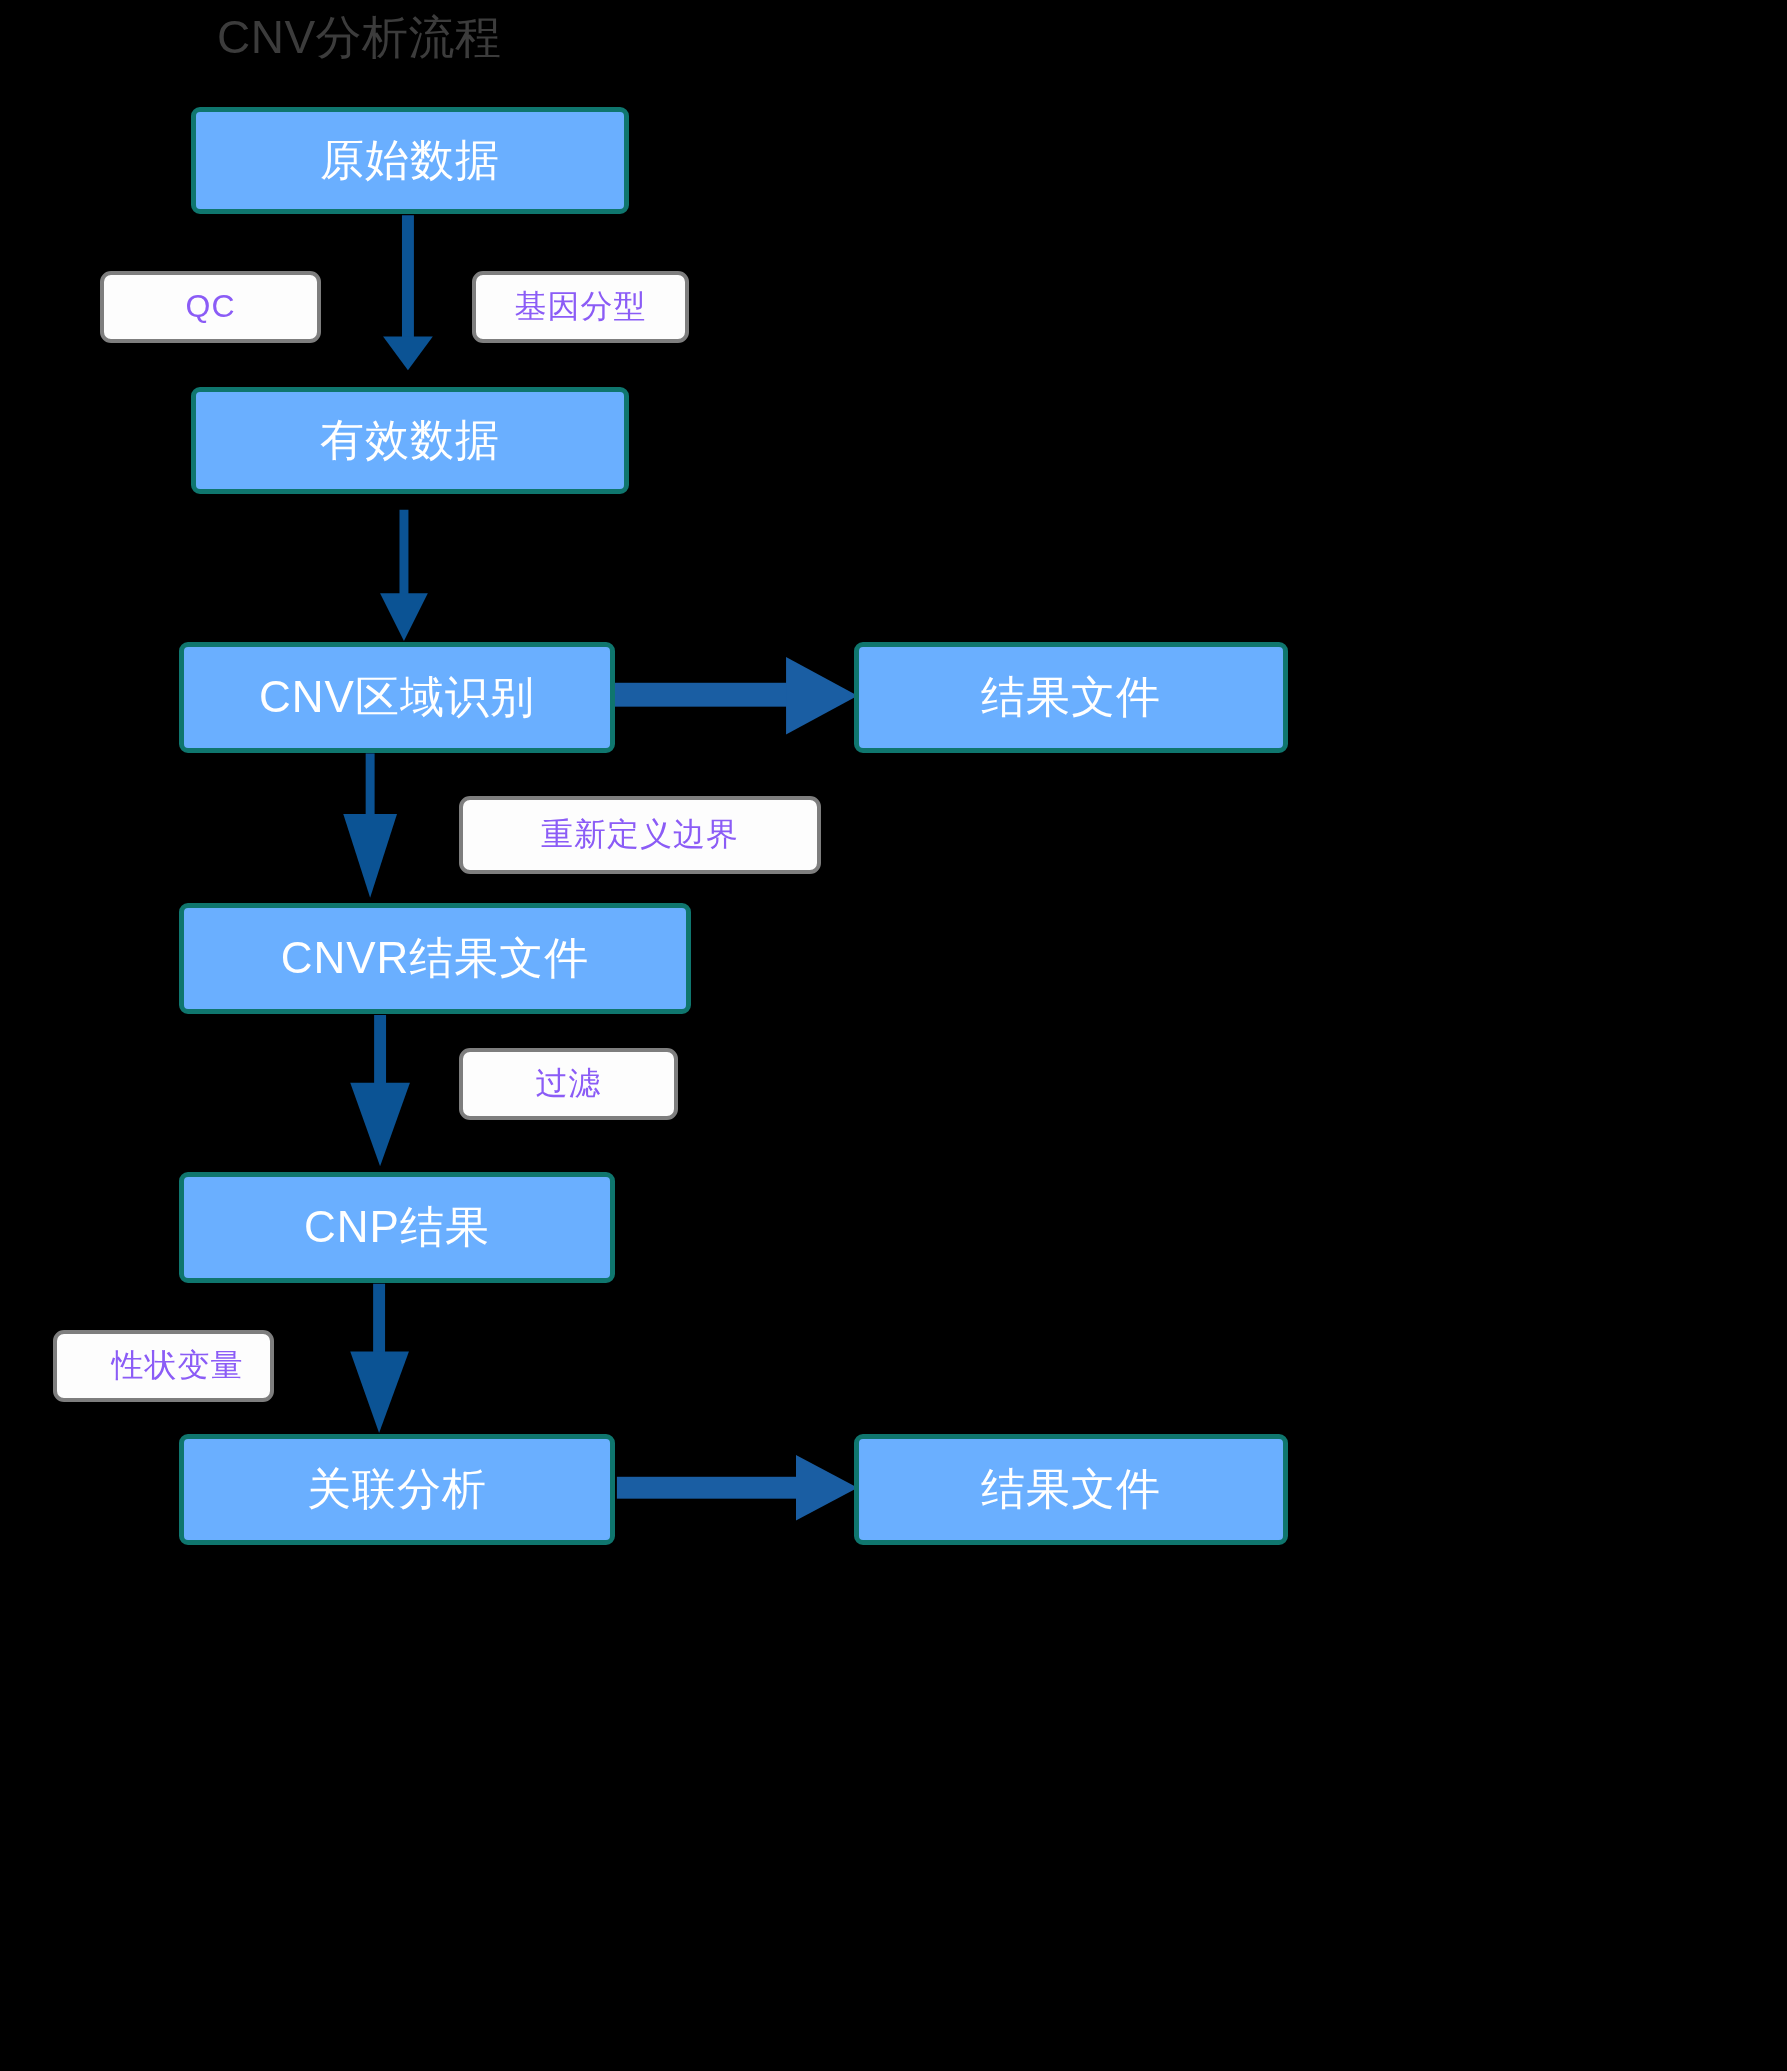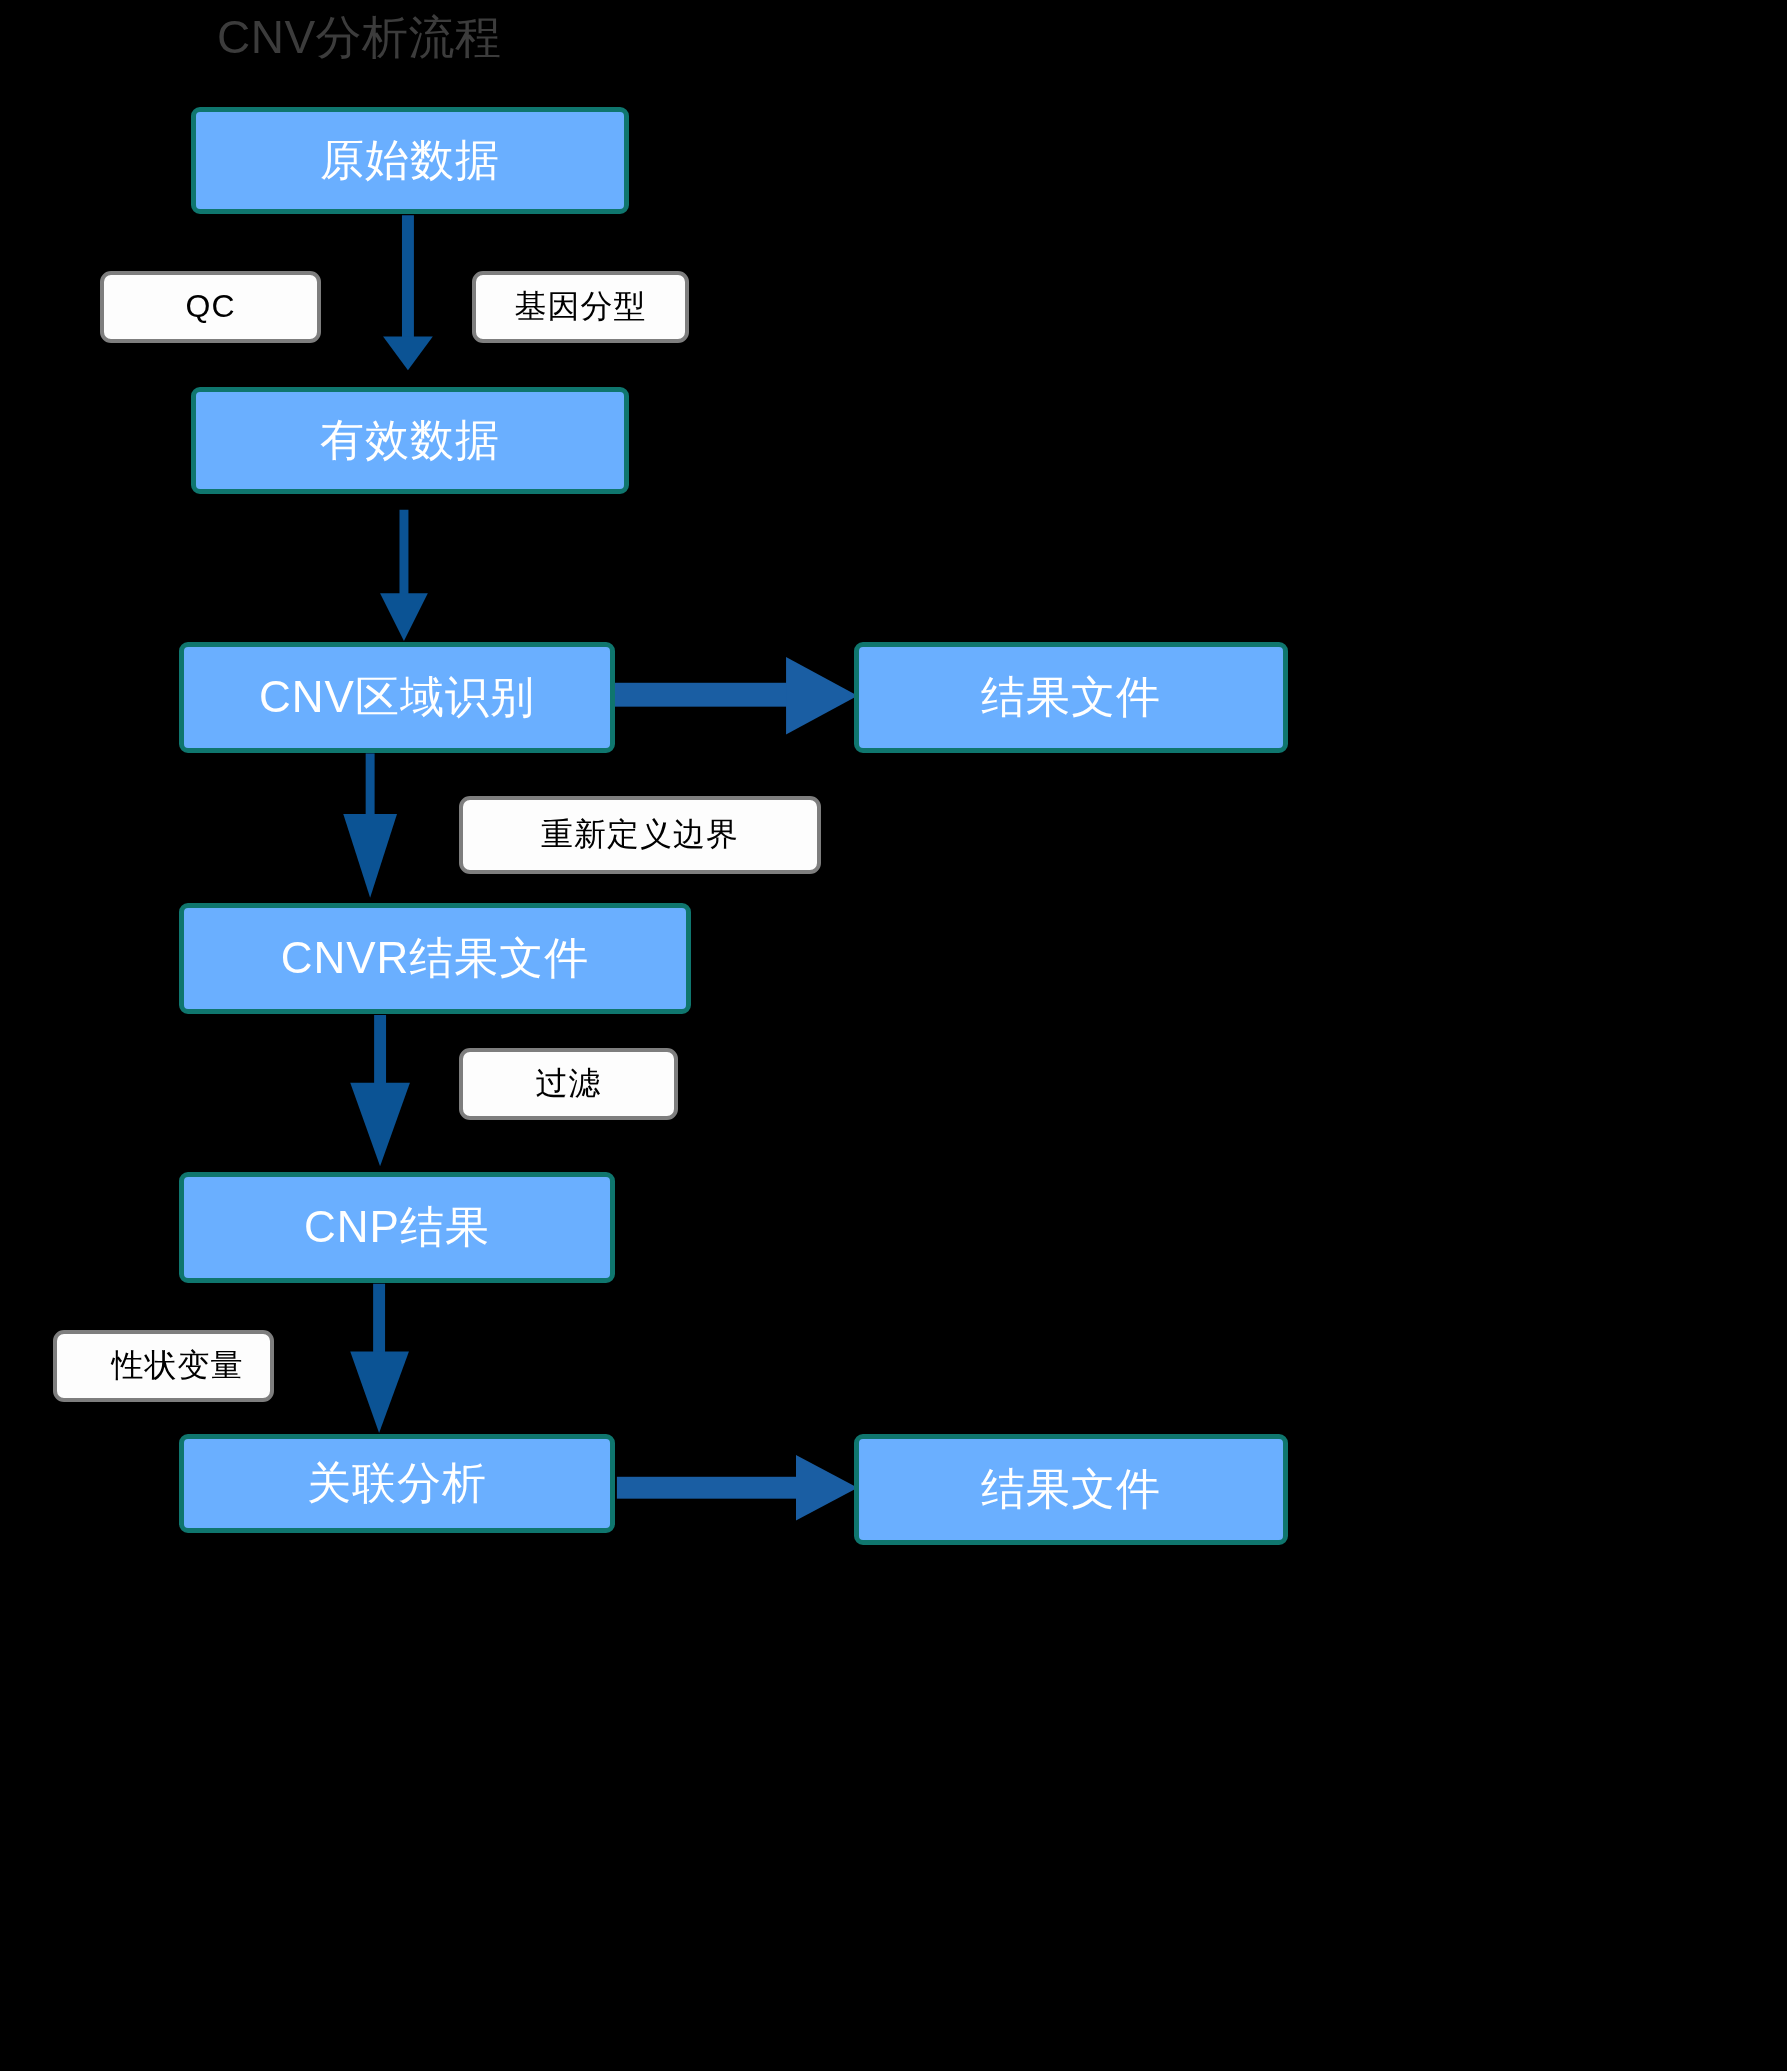--- a/index.html
+++ b/index.html
@@ -47,21 +47,21 @@
 
   
   .edge-label {
     position: absolute;
     background: #fdfdfd;
     border: 4px solid #7e7e7e;
     border-radius: 11px;
     display: flex;
     align-items: center;
     justify-content: center;
-    color: #000000;
+    color: #8b5cf6;
     font-size: 32px;
     line-height: 1.1;
     letter-spacing: 1px;
     white-space: nowrap;
   }
 
   
   #arrows {
     position: absolute;
     left: 0;
@@ -133,21 +133,21 @@
   </div>
 
   <div class="node" style="left:179px; top:903px; width:512px; height:111px;">
     <span>CNVR结果文件</span>
   </div>
 
   <div class="node" style="left:179px; top:1172px; width:436px; height:111px;">
     <span>CNP结果</span>
   </div>
 
-  <div class="node" style="left:179px; top:1434px; width:436px; height:99px;">
+  <div class="node" style="left:179px; top:1434px; width:436px; height:111px;">
     <span>关联分析</span>
   </div>
 
   <div class="node" style="left:854px; top:1434px; width:434px; height:111px;">
     <span>结果文件</span>
   </div>
 
   <div class="edge-label" style="left:100px; top:271px; width:221px; height:72px;">
     <span>QC</span>
   </div>

